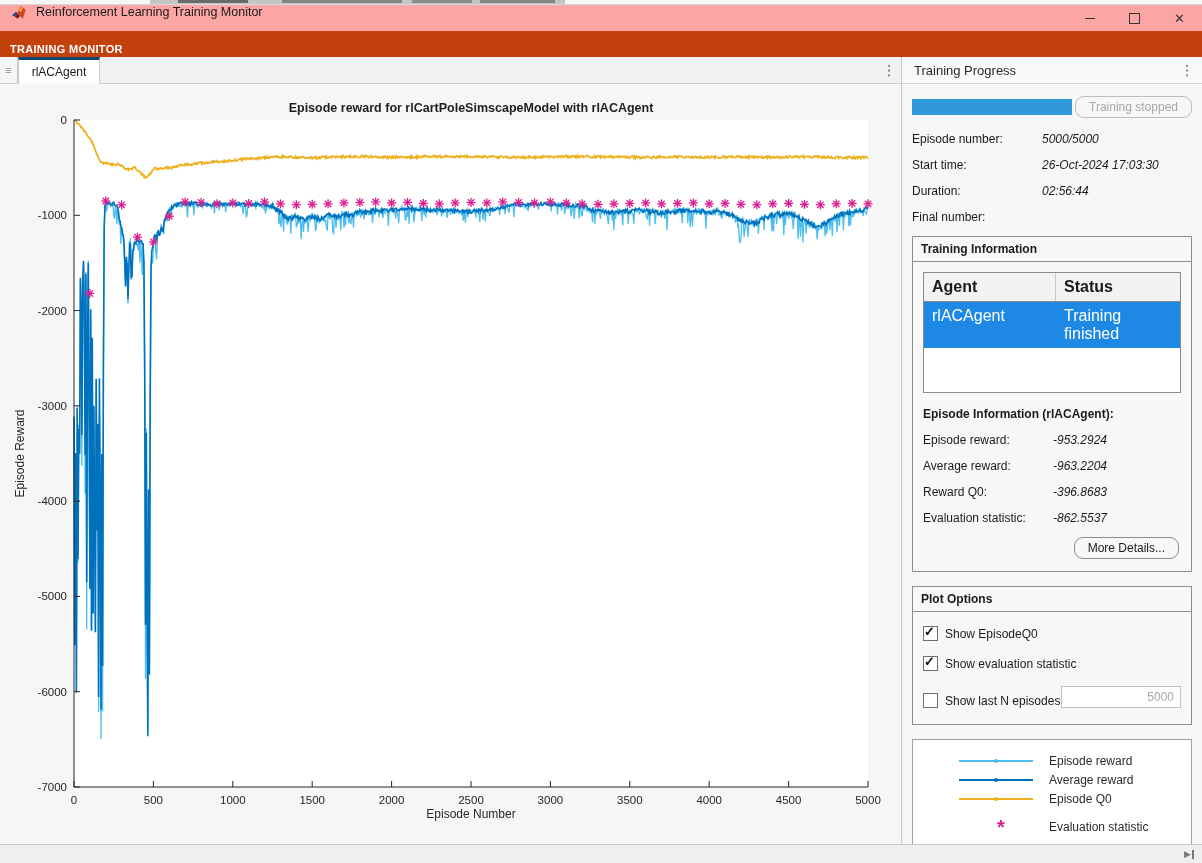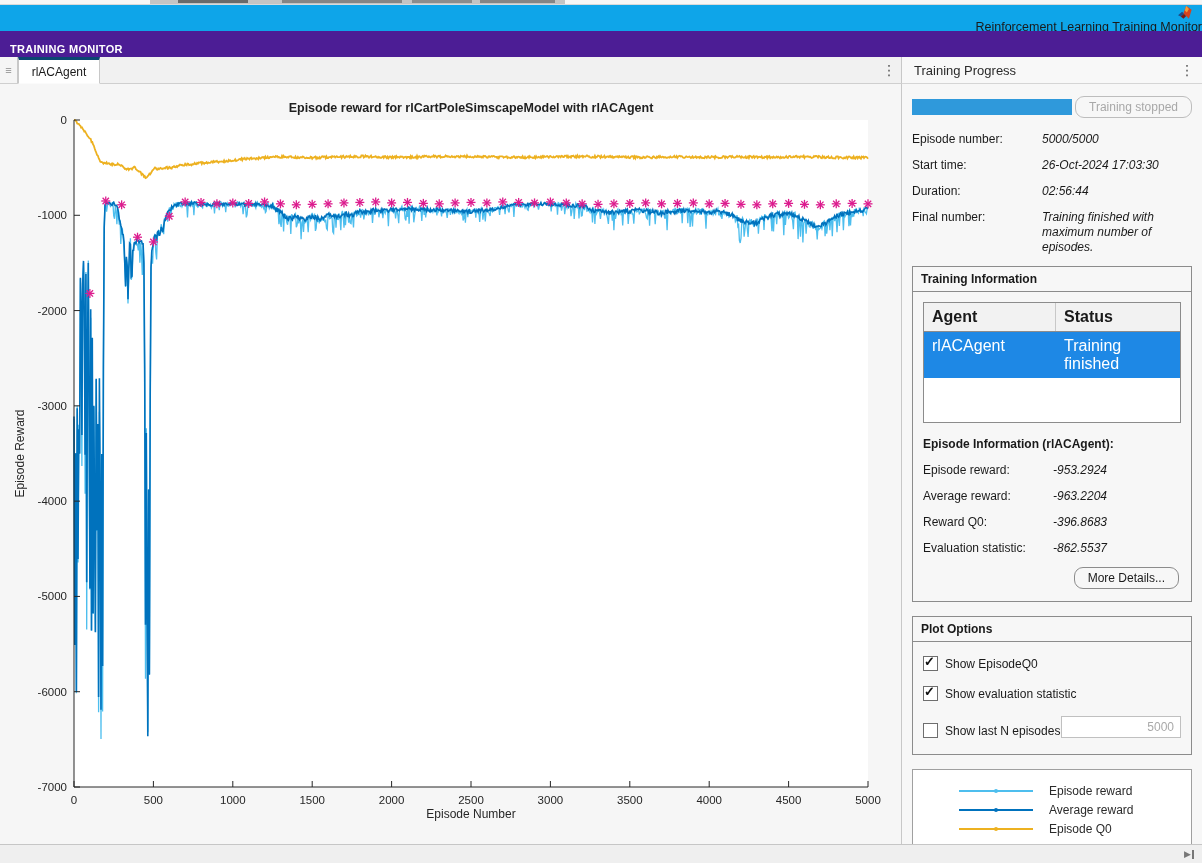--- a/index.html
+++ b/index.html
@@ -5,31 +5,31 @@
   html,body{margin:0;padding:0;}
   body{
     width:1202px;height:863px;position:relative;overflow:hidden;
     font-family:"Liberation Sans",sans-serif;background:#F6F6F6;color:#1A1A1A;
     -webkit-font-smoothing:antialiased;
   }
   
   .artifact{position:absolute;top:0;left:150px;width:415px;height:4px;background:#C4C4C4;}
   .artifact .frag{position:absolute;top:0;height:3px;background:#3A3A3A;opacity:.65;}
   
-  .titlebar{position:absolute;top:4px;left:0;right:0;height:27px;background:#0ea5e9;
-    display:flex;align-items:flex-end;border-top:1px solid #D9D9D9;flex-direction:column;}
+  .titlebar{position:absolute;top:4px;left:0;right:0;height:27px;background:#fca5a5;
+    display:flex;align-items:flex-start;border-top:1px solid #D9D9D9;}
   .titlebar .logo{width:17px;height:15px;margin:0 8px 0 11px;flex:0 0 auto;}
   .titlebar .title{font-size:12.5px;color:#1A1A1A;}
   .win-controls{margin-left:auto;display:flex;height:100%;}
   .win-btn{width:45px;height:100%;display:flex;align-items:center;justify-content:center;cursor:default;}
   .glyph-min{width:10px;height:1px;background:#333;}
   .glyph-max{width:9px;height:9px;border:1px solid #333;}
   .glyph-close{font-size:13px;color:#333;line-height:1;}
   
-  .ribbon{position:absolute;top:31px;left:0;right:0;height:36px;background:#4c1d95;
+  .ribbon{position:absolute;top:31px;left:0;right:0;height:36px;background:#c2410c;
     display:flex;align-items:center;text-align:center;}
   .ribbon .rlabel{color:#FFF;font-size:11px;font-weight:bold;letter-spacing:.3px;margin-left:10px;}
   
   .tabstrip{position:absolute;top:57px;left:0;width:901px;height:27px;background:#F1F1F1;
     border-bottom:1px solid #CFCFCF;display:flex;align-items:stretch;box-sizing:border-box;}
   .tab-grip{width:17px;border-right:1px solid #C8C8C8;display:flex;align-items:center;justify-content:center;
     color:#8A8A8A;font-size:11px;background:#F5F5F5;}
   .tab{width:80px;background:#FFF;border-top:3px solid #0B4772;border-right:1px solid #C8C8C8;
     border-left:1px solid #C8C8C8;display:flex;align-items:center;justify-content:center;
     font-size:12px;color:#1A1A1A;margin-bottom:-1px;border-bottom:1px solid #FBFBFB;}
@@ -413,21 +413,20 @@
       <div class="kv-row">
         <span class="k">Start time:</span>
         <span class="v">26-Oct-2024 17:03:30</span>
       </div>
       <div class="kv-row">
         <span class="k">Duration:</span>
         <span class="v">02:56:44</span>
       </div>
       <div class="kv-row">
         <span class="k">Final number:</span>
-        <span class="v" style="width:150px;flex:0 0 auto;">Training finished with maximum number of episodes.</span>
       </div>
     </div>
 
     <div class="groupbox">
       <div class="gb-title">Training Information</div>
       <div class="gb-content">
         <div class="agent-table">
           <div class="at-row at-header">
             <div class="at-cell at-col-agent">Agent</div>
             <div class="at-cell at-col-status">Status</div>

